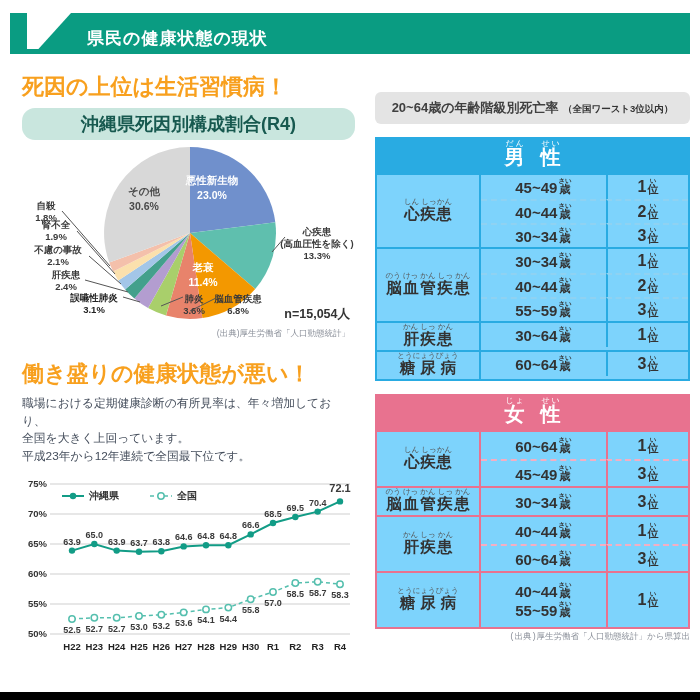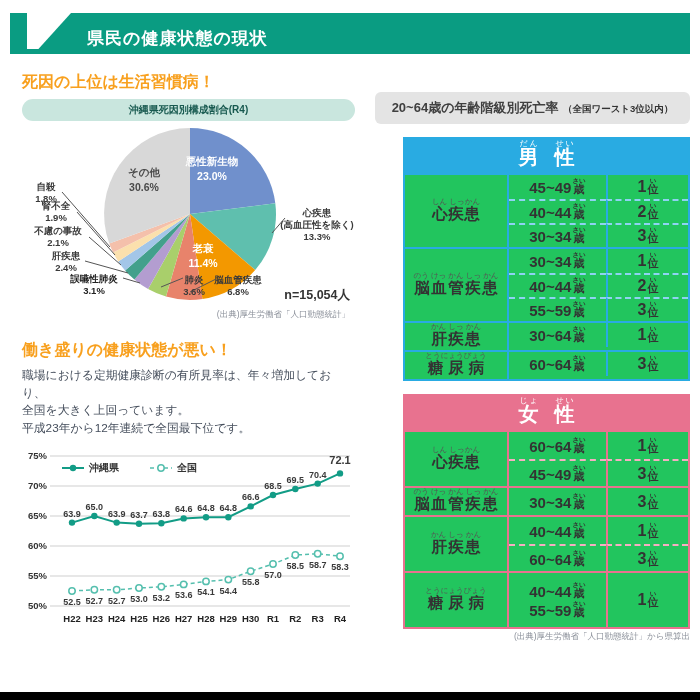--- a/index.html
+++ b/index.html
@@ -17,33 +17,33 @@
   .banner{position:absolute;left:10px;top:13px;width:680px;height:41px;background:var(--teal);}
   .flag{position:absolute;left:17px;top:0;width:44px;height:36px;background:#fff;
         clip-path:polygon(0 0,100% 0,26% 100%,0 100%);}
   .banner h1{margin:5px;position:absolute;left:72px;top:9px;color:#fff;font-size:17px;
         font-weight:bold;letter-spacing:1px;}
 
   .cols{position:absolute;top:62px;left:22px;width:668px;display:flex;gap:20px;}
   .col-left{width:333px;}
   .col-right{width:315px;padding-top:30px;}
 
-  h2.orange{color:var(--orange);font-size:16px;margin:10px 0 6px;font-weight:bold;}
+  h2.orange{color:var(--orange);font-size:22px;margin:10px 0 6px;font-weight:bold;}
   p.body{font-size:11.8px;color:var(--body);line-height:1.5;margin:0 0 10px;white-space:pre-line;}
 
   .pill{background:var(--teal-light);color:var(--teal-text);font-weight:bold;text-align:center;
-        font-size:10px;padding:4px 0;border-radius:13px;}
-
-  .source{font-size:8.5px;color:#8a8f99;text-align:right;margin-top:2px;}
+        font-size:18px;padding:4px 0;border-radius:13px;}
+
+  .source{font-size:8.5px;color:#8a8f99;text-align:right;margin-top:2px;font-family:Liberation Mono, monospace;}
 
   .gray-pill{background:#e4e4e4;border-radius:6px;text-align:center;padding:6px 0 7px;}
   .gb-title{font-size:13px;font-weight:bold;color:#404040;}
   .gb-note{font-size:9.5px;font-weight:bold;color:#333;}
 
-  .tbl{border:2.5px solid var(--th);margin-top:13px;background:#22c55e;margin-left:28px;}
+  .tbl{border:2.5px solid var(--th);margin-top:13px;background:#7dd3fc;}
   .tbl.blue{--th:var(--blue);--dash:var(--blue-dash);}
   .tbl.pink{--th:var(--pink);--dash:var(--pink-dash);}
   .tbl-head{background:var(--th);color:#fff;text-align:center;padding:1px 0 4px;}
   .tbl-head ruby{font-size:20px;font-weight:bold;margin:0 8px;}
   .tbl-head rt{font-size:8px;font-weight:normal;}
   .group{display:grid;grid-template-columns:104px 1fr 82px;border-top:2.5px solid var(--th);}
   .group.first{border-top:none;}
   .cell{display:flex;align-items:center;justify-content:center;}
   .disease{border-right:2.5px solid var(--th);flex-direction:column;font-weight:bold;
            color:#333;font-size:15.5px;grid-column:1;}

